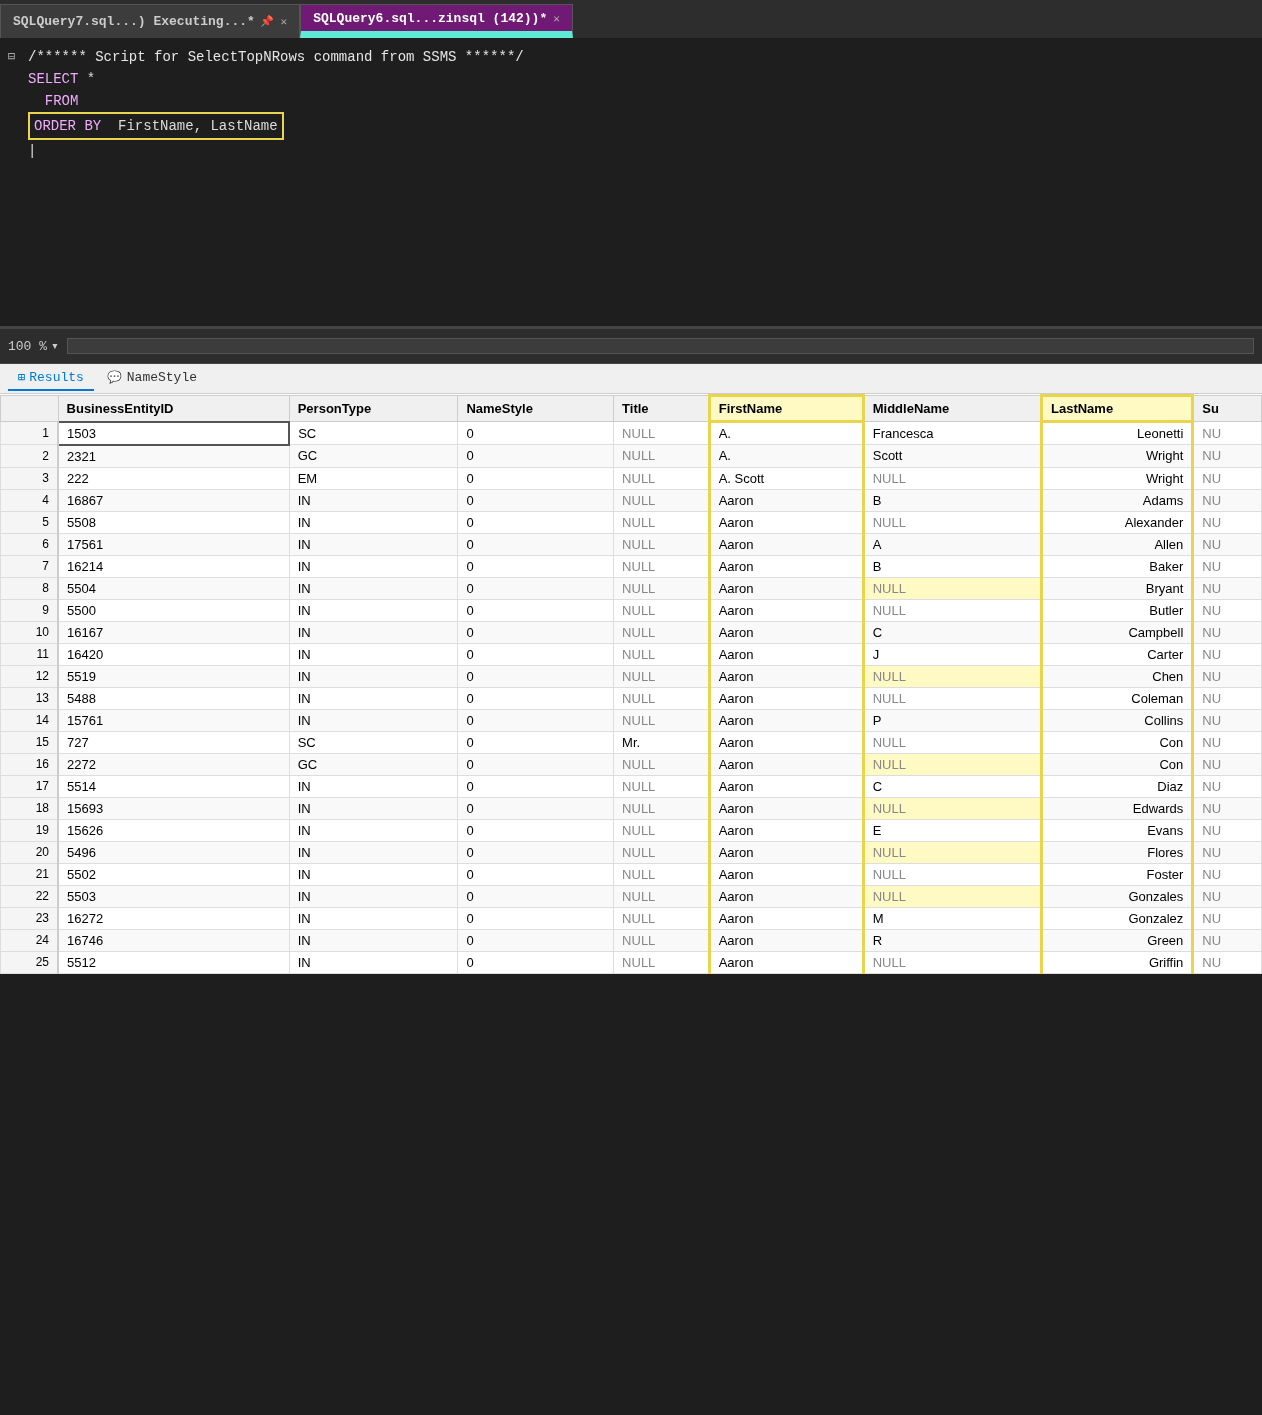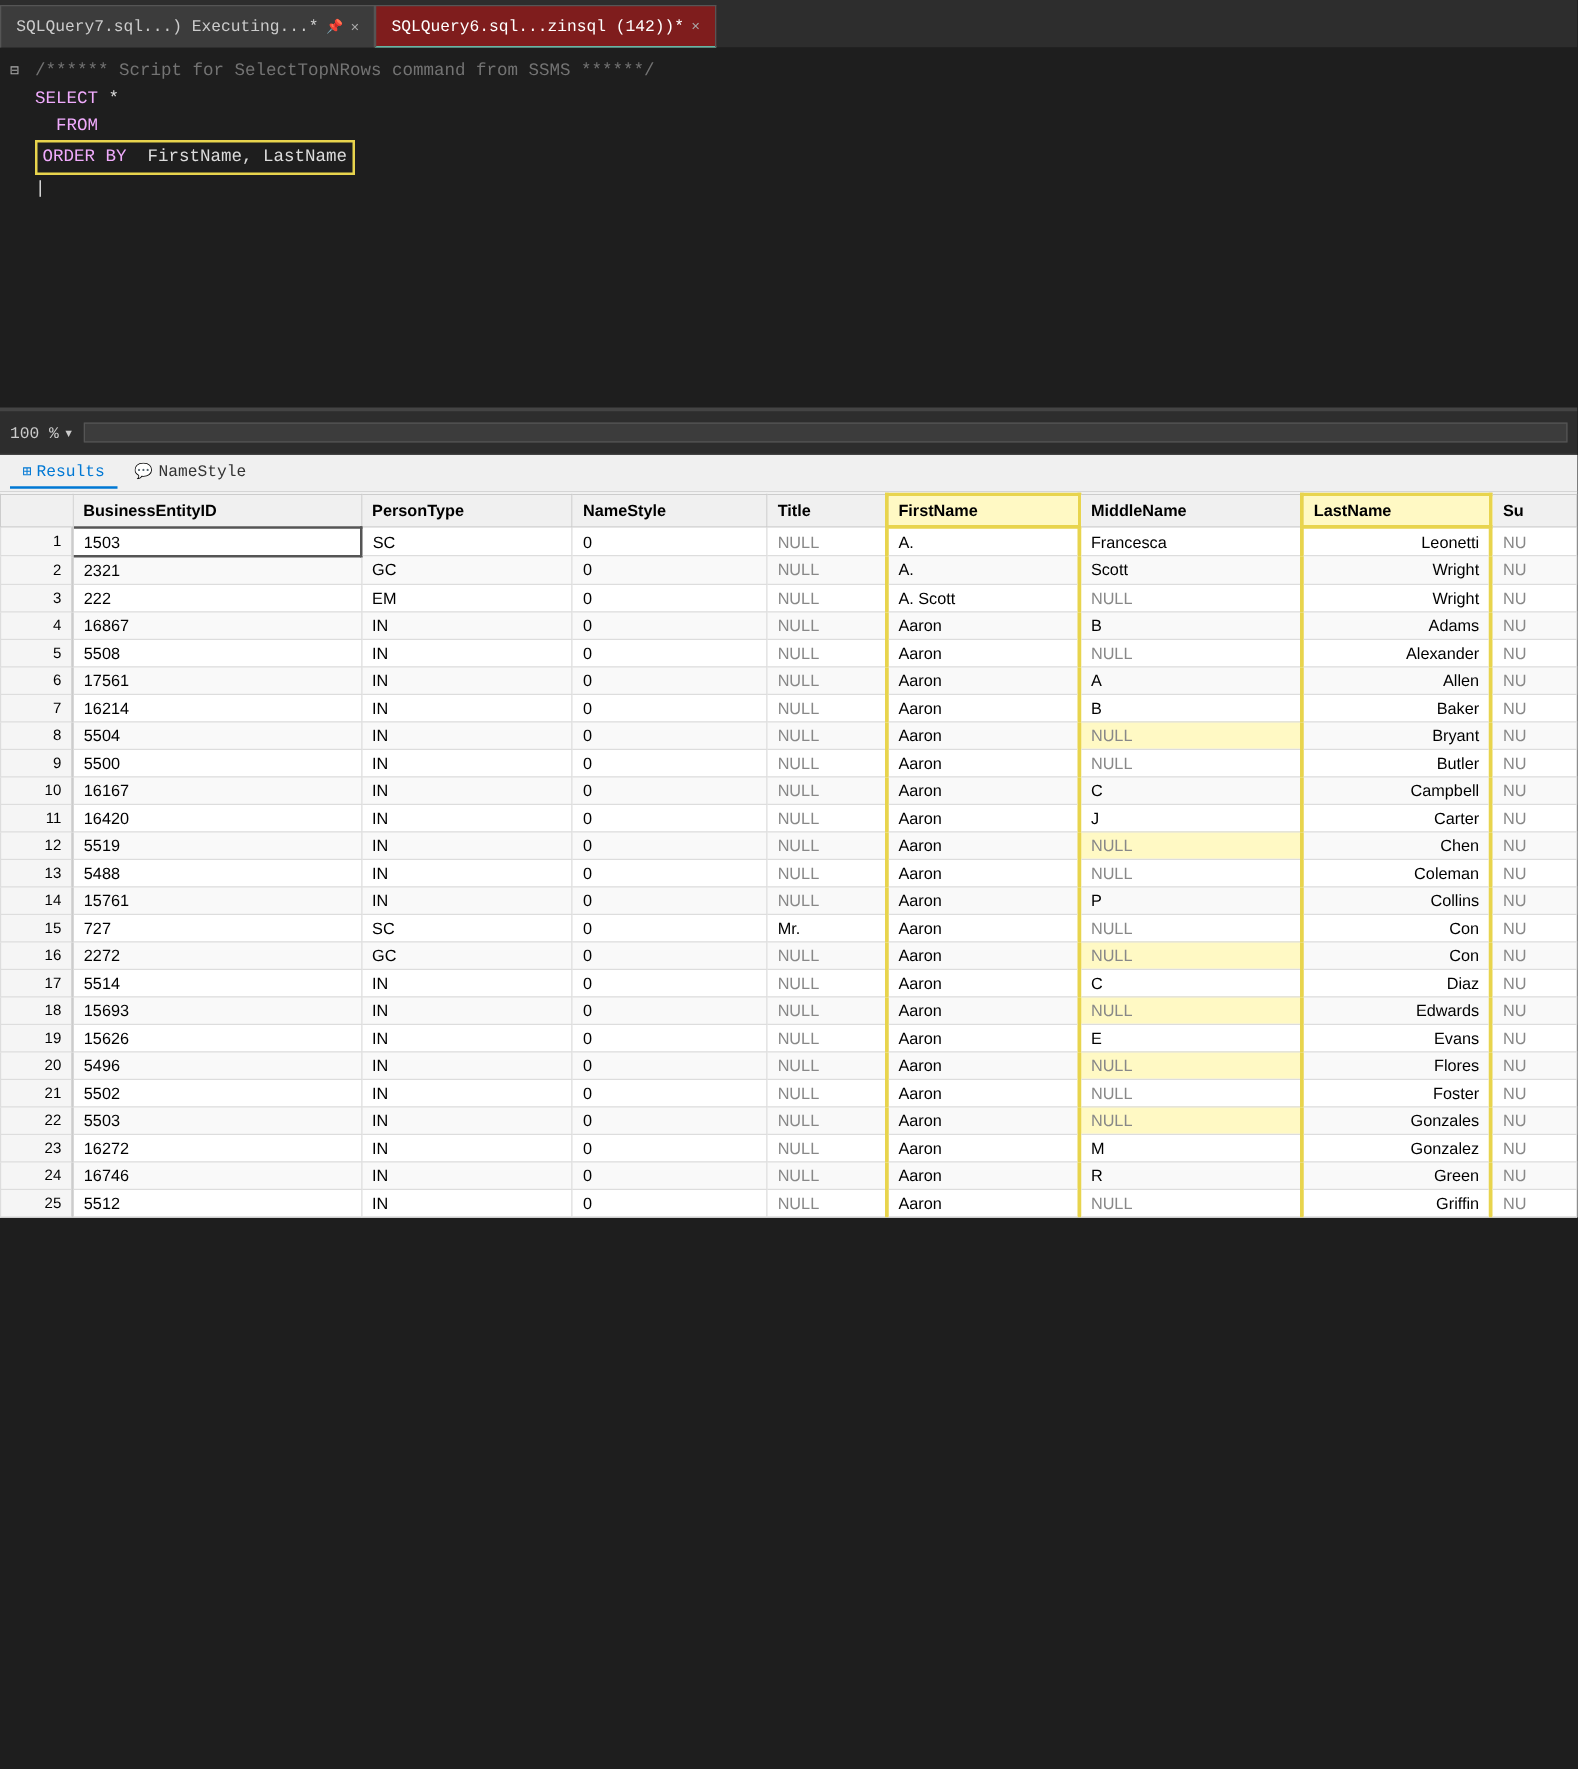--- a/index.html
+++ b/index.html
@@ -11,39 +11,40 @@
       overflow-x: hidden;
     }
 
     
     .tab-bar {
       display: flex;
       background: #2d2d2d;
       height: 38px;
       align-items: flex-end;
       padding-top: 22px;
+      font-weight: bold;
     }
     .tab {
       height: 34px;
       display: flex;
       align-items: center;
       padding: 0 12px;
       font-size: 13px;
       color: #ccc;
       border-top: 1px solid #555;
       border-left: 1px solid #555;
       border-right: 1px solid #555;
       background: #3c3c3c;
       gap: 6px;
       cursor: pointer;
     }
     .tab.active {
-      background: #7f1d1d;
+      background: #701a75;
       color: #fff;
-      border-bottom: 1px solid #5eead4;
+      border-bottom: 7px solid #5eead4;
     }
     .tab .close-btn {
       font-size: 11px;
       color: #aaa;
       cursor: pointer;
     }
     .tab .pin-btn {
       font-size: 11px;
       color: #aaa;
     }
@@ -61,21 +62,21 @@
       line-height: 22px;
       font-size: 14px;
     }
     .line-indicator {
       width: 16px;
       color: #aaa;
       font-size: 12px;
       margin-right: 4px;
       flex-shrink: 0;
     }
-    .code-comment { color: #737373; }
+    .code-comment { color: #e5e5e5; }
     .code-keyword { color: #f0abfc; }
     .code-text { color: #dcdcdc; }
 
     .highlighted-block {
       border: 2px solid #e8d44d;
       display: inline-block;
       padding: 1px 4px;
       background: transparent;
     }
 

